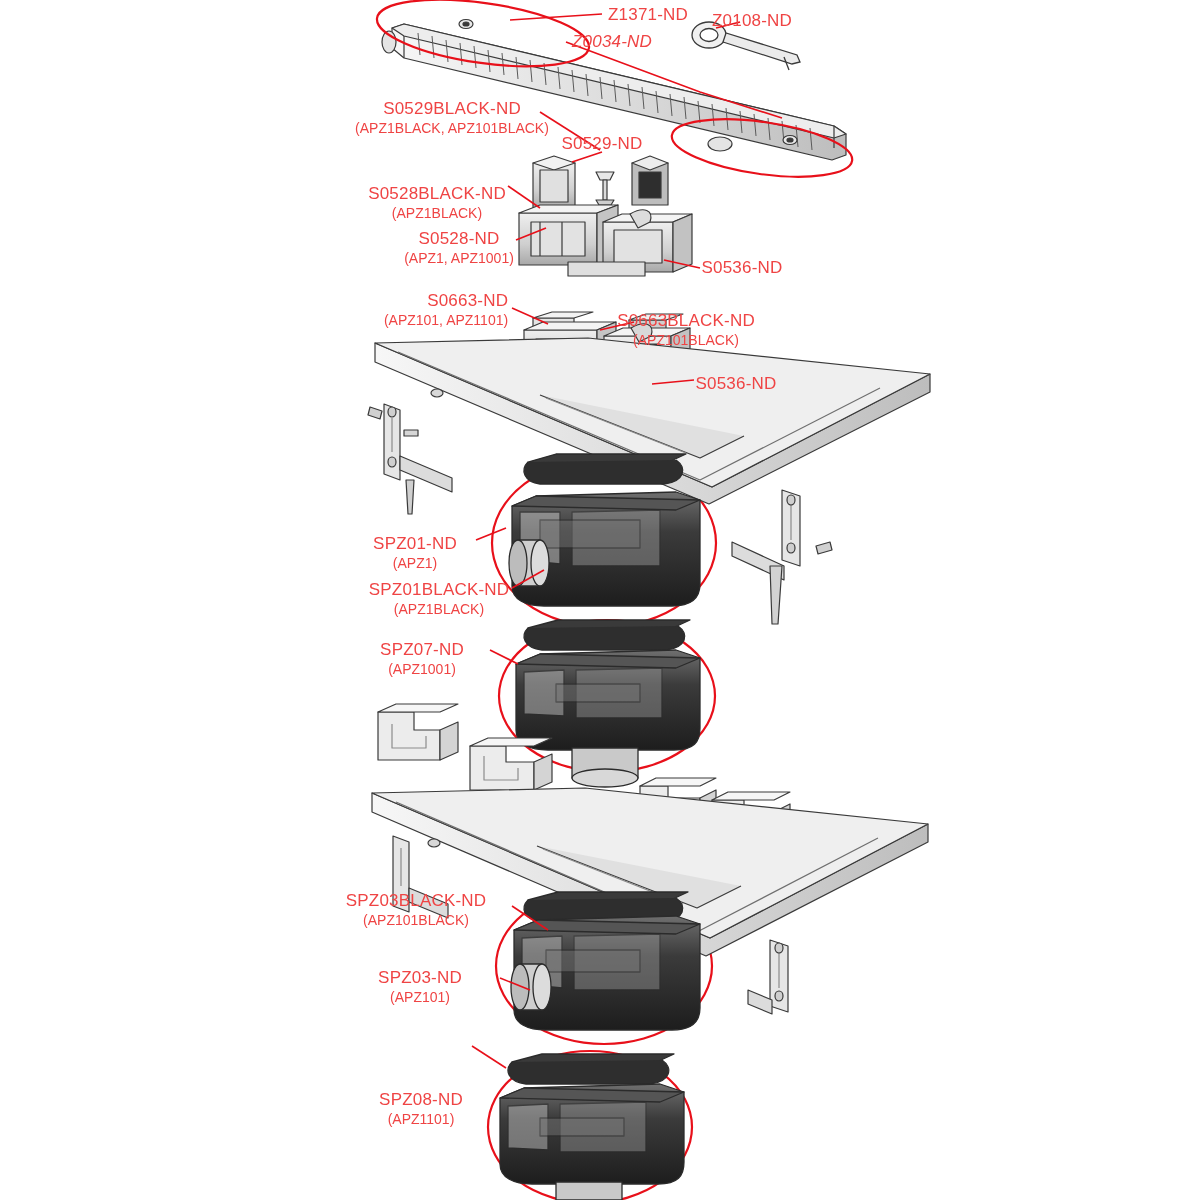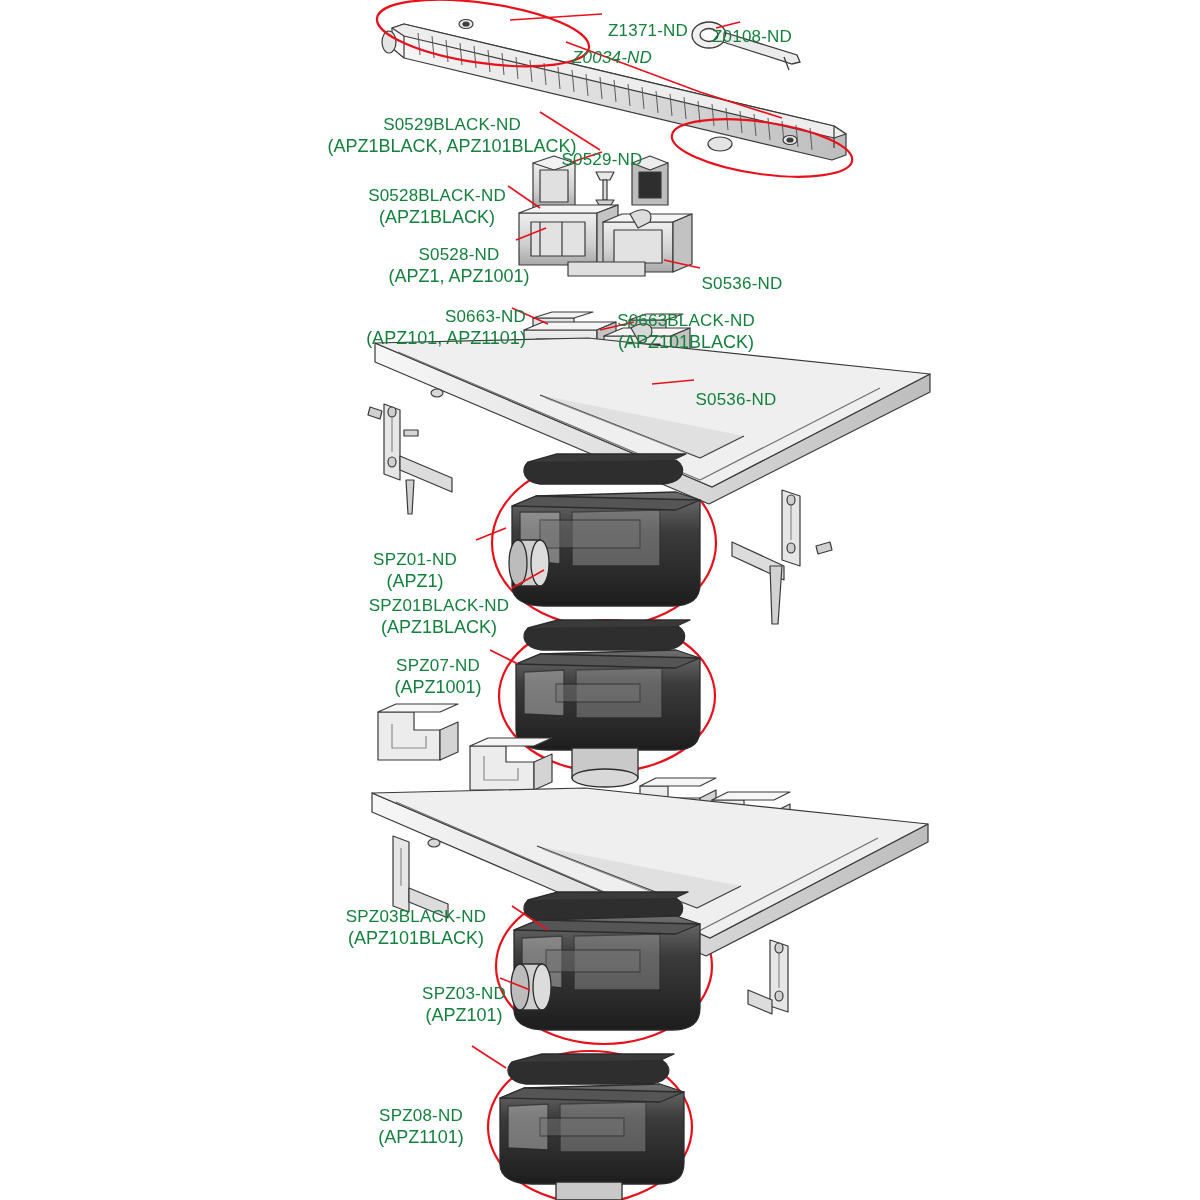--- a/index.html
+++ b/index.html
@@ -15,37 +15,36 @@
     overflow: hidden;
   }
   #diagram {
     position: absolute;
     left: 0; top: 0;
     width: 1200px;
     height: 1200px;
   }
   .label {
     position: absolute;
-    color: #15803d;
+    color: #ef4444;
     font-family: "Liberation Sans", sans-serif;
     text-align: center;
     white-space: nowrap;
     line-height: 1.15;
     user-select: none;
-    margin-top: 16px;
   }
   .label .code {
     display: block;
     font-size: 17px;
     font-weight: 400;
     letter-spacing: 0.2px;
   }
   .label .sub {
     display: block;
-    font-size: 18px;
+    font-size: 14px;
     font-weight: 400;
     margin-top: 1px;
   }
 </style>
 </head>
 <body>
 
 <svg id="diagram" viewBox="0 0 1200 1200" xmlns="http://www.w3.org/2000/svg">
 
   <defs>
@@ -331,59 +330,59 @@
     <div class="label" style="left: 572px; top: 32px; font-style: italic;">
       <span class="code">Z0034-ND</span>
     </div>
     <div class="label" style="left: 452px; top: 99px; transform: translateX(-50%);">
       <span class="code">S0529BLACK-ND</span>
       <span class="sub">(APZ1BLACK, APZ101BLACK)</span>
     </div>
     <div class="label" style="left: 602px; top: 134px; transform: translateX(-50%);">
       <span class="code">S0529-ND</span>
     </div>
-    <div class="label" style="left: 437px; top: 170px; transform: translateX(-50%);">
+    <div class="label" style="left: 437px; top: 184px; transform: translateX(-50%);">
       <span class="code">S0528BLACK-ND</span>
       <span class="sub">(APZ1BLACK)</span>
     </div>
     <div class="label" style="left: 459px; top: 229px; transform: translateX(-50%);">
       <span class="code">S0528-ND</span>
       <span class="sub">(APZ1, APZ1001)</span>
     </div>
     <div class="label" style="left: 742px; top: 258px; transform: translateX(-50%);">
       <span class="code">S0536-ND</span>
     </div>
     <div class="label" style="left: 446px; top: 291px; transform: translateX(-50%); text-align: right;">
       <span class="code">S0663-ND</span>
       <span class="sub">(APZ101, APZ1101)</span>
     </div>
-    <div class="label" style="left: 686px; top: 295px; transform: translateX(-50%);">
+    <div class="label" style="left: 686px; top: 311px; transform: translateX(-50%);">
       <span class="code">S0663BLACK-ND</span>
       <span class="sub">(APZ101BLACK)</span>
     </div>
     <div class="label" style="left: 736px; top: 374px; transform: translateX(-50%);">
       <span class="code">S0536-ND</span>
     </div>
     <div class="label" style="left: 415px; top: 534px; transform: translateX(-50%);">
       <span class="code">SPZ01-ND</span>
       <span class="sub">(APZ1)</span>
     </div>
     <div class="label" style="left: 439px; top: 580px; transform: translateX(-50%);">
       <span class="code">SPZ01BLACK-ND</span>
       <span class="sub">(APZ1BLACK)</span>
     </div>
-    <div class="label" style="left: 438px; top: 640px; transform: translateX(-50%); text-align: center;">
+    <div class="label" style="left: 422px; top: 640px; transform: translateX(-50%); text-align: center;">
       <span class="code">SPZ07-ND</span>
       <span class="sub">(APZ1001)</span>
     </div>
     <div class="label" style="left: 416px; top: 891px; transform: translateX(-50%);">
       <span class="code">SPZ03BLACK-ND</span>
       <span class="sub">(APZ101BLACK)</span>
     </div>
-    <div class="label" style="left: 464px; top: 968px; transform: translateX(-50%);">
+    <div class="label" style="left: 420px; top: 968px; transform: translateX(-50%);">
       <span class="code">SPZ03-ND</span>
       <span class="sub">(APZ101)</span>
     </div>
     <div class="label" style="left: 421px; top: 1090px; transform: translateX(-50%);">
       <span class="code">SPZ08-ND</span>
       <span class="sub">(APZ1101)</span>
     </div>
   </div>
 
 </body></html>

